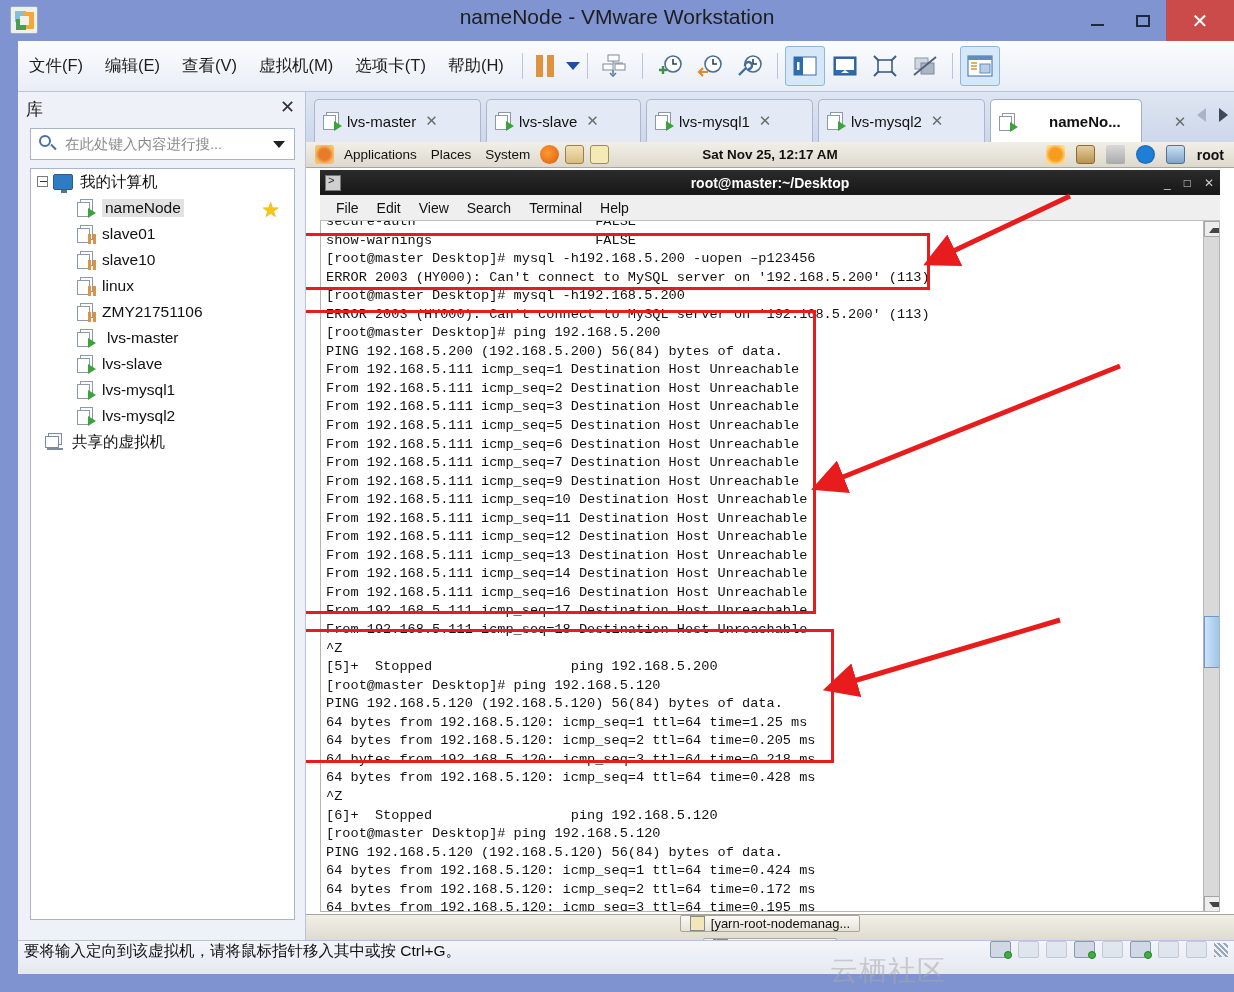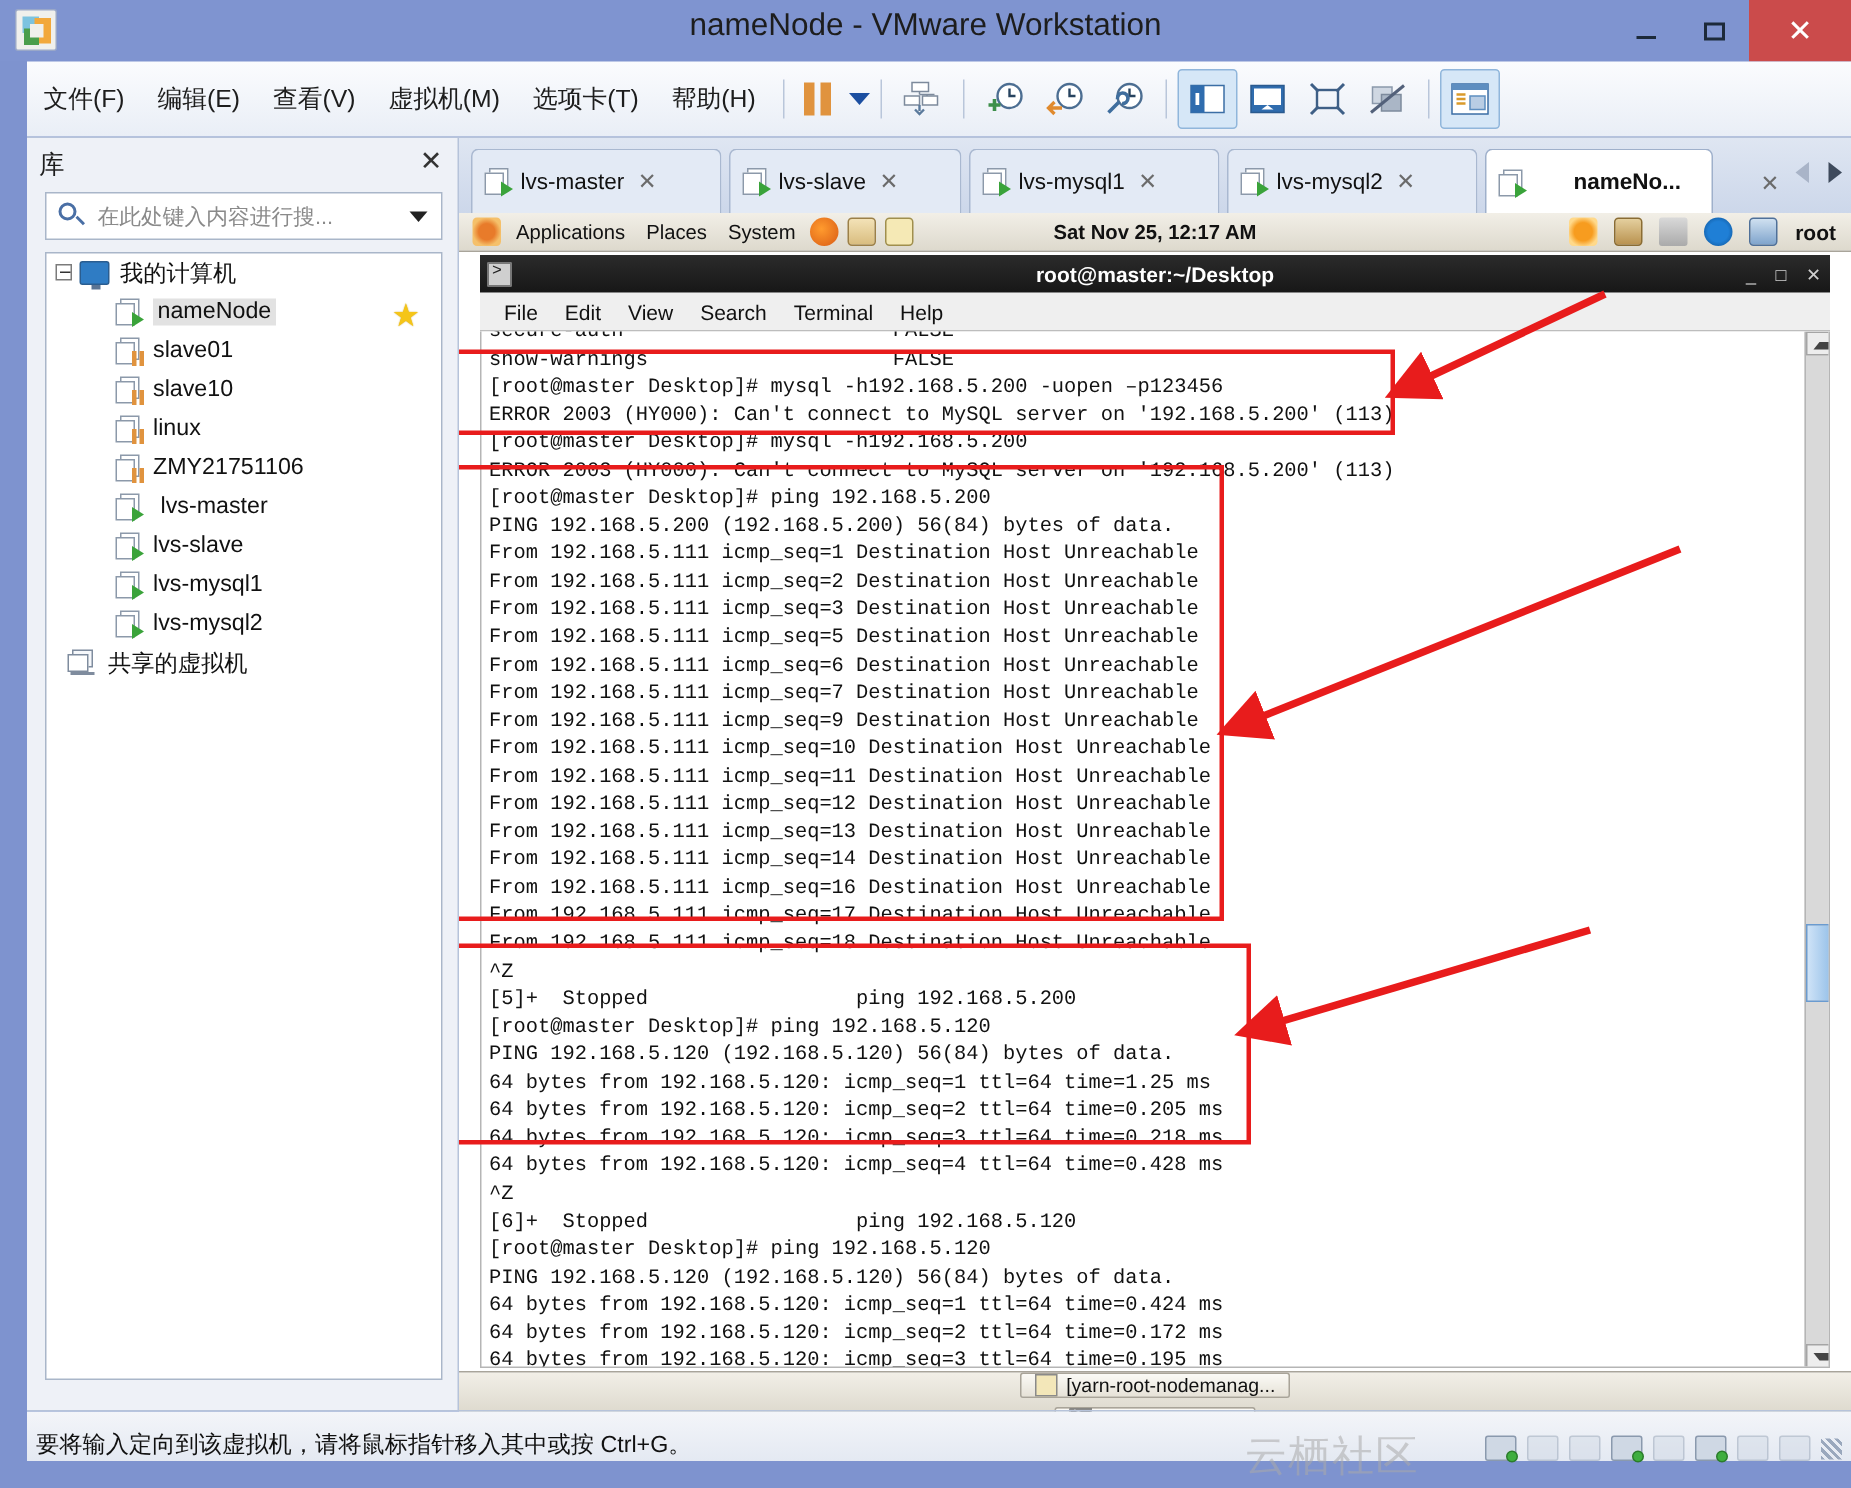--- a/index.html
+++ b/index.html
@@ -193,21 +193,21 @@
   .tb-trash { width:19px;height:22px;background:#9fc6e0;border:1px solid #5f8ab0;border-radius:2px 2px 3px 3px;}
 
   
   .redbox { position:absolute; border:3px solid #e81c1c; pointer-events:none; }
   .arrow-svg { position:absolute; left:0; top:0; width:1234px; height:992px; pointer-events:none; }
 
   
   .vmstatus {
     position:absolute; left:18px; top:940px; width:1216px; height:34px;
     background: linear-gradient(#f3f5f9,#e4e9f2); border-top:1px solid #b6c3da;
-    display:flex; align-items:flex-end;
+    display:flex; align-items:flex-start;
   }
   .vmstatus .msg { font-size:15.5px; color:#111; margin-left:6px; }
   .vmstatus .devs { margin-left:auto; display:flex; align-items:center; gap:7px; padding-right:6px; }
   .dev { width:21px;height:17px; background:#cfd8e4; border:1px solid #8a99ad; border-radius:2px; position:relative; }
   .dev.dim { opacity:.45; }
   .dev .dot { position:absolute; right:-2px; bottom:-2px; width:8px;height:8px;background:#3fae3f;border:1px solid #2a7c2a;border-radius:50%; }
   .grip { width:14px;height:14px; background: repeating-linear-gradient(45deg,#9aa8bd 0 2px,transparent 2px 4px); }
   .watermark {
     position:absolute; left:830px; top:952px; font-size:28px; color:rgba(170,170,170,.55);
     font-family:"DejaVu Sans", sans-serif; pointer-events:none; letter-spacing:1px;

